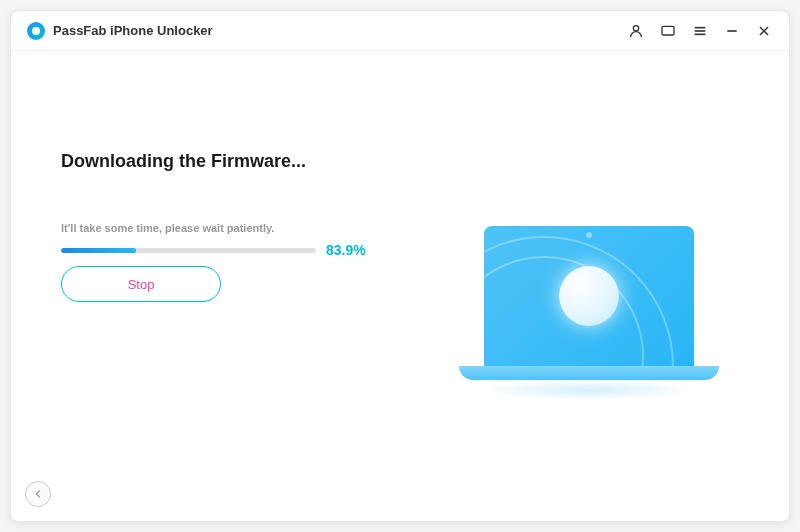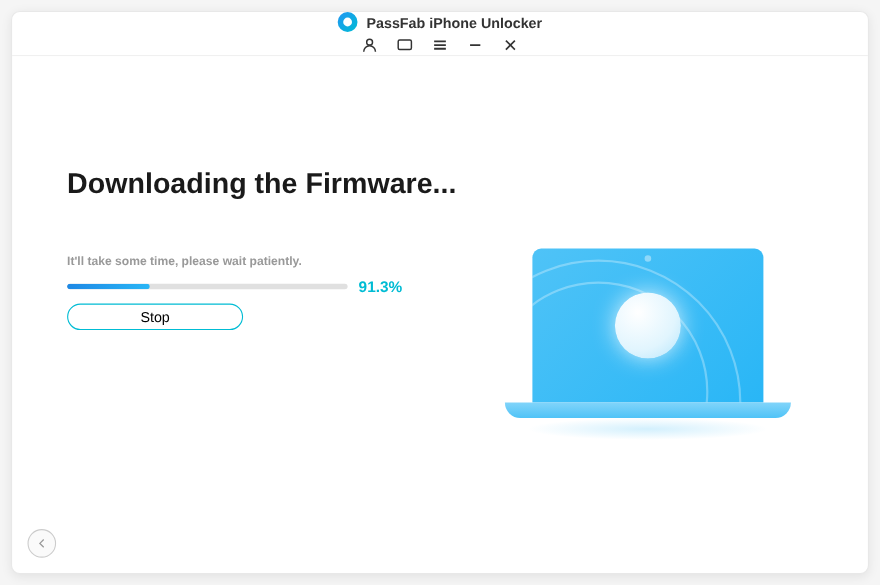--- a/index.html
+++ b/index.html
@@ -30,21 +30,20 @@
       border: 1px solid #e8e8e8;
     }
 
     .titlebar {
       height: 40px;
       display: flex;
       align-items: center;
       justify-content: space-between;
       padding: 0 16px;
       border-bottom: 1px solid #f0f0f0;
-      flex-direction: column;
     }
 
     .titlebar-left {
       display: flex;
       align-items: center;
       gap: 8px;
     }
 
     .logo {
       width: 18px;
@@ -93,21 +92,21 @@
       padding: 40px 50px 20px 50px;
       position: relative;
     }
 
     .left-panel {
       flex: 1;
       padding-top: 60px;
     }
 
     .heading {
-      font-size: 26px;
+      font-size: 18px;
       font-weight: 700;
       color: #1a1a1a;
       margin-bottom: 50px;
     }
 
     .hint-text {
       font-size: 11px;
       color: #999;
       margin-bottom: 8px;
       font-weight: bold;
@@ -146,24 +145,24 @@
       display: flex;
       justify-content: space-between;
       width: 255px;
       font-size: 11px;
       color: #666;
       margin-bottom: 28px;
     }
 
     .stop-btn {
       width: 160px;
-      height: 24px;
+      height: 36px;
       border: 1.5px solid #00BCD4;
       background: transparent;
-      color: #000000;
+      color: #ec4899;
       border-radius: 18px;
       font-size: 13px;
       cursor: pointer;
       display: flex;
       align-items: center;
       justify-content: center;
     }
 
     .right-panel {
       width: 300px;
@@ -315,21 +314,21 @@
   </div>
 
   <div class="content">
     <div class="left-panel">
       <h1 class="heading">Downloading the Firmware...</h1>
       <div class="hint-text">It'll take some time, please wait patiently.</div>
       <div class="progress-row">
         <div class="progress-track">
           <div class="progress-fill"></div>
         </div>
-        <div class="progress-percent">91.3%</div>
+        <div class="progress-percent">83.9%</div>
       </div>
       <button class="stop-btn">
         <span>Stop</span>
       </button>
     </div>
 
     <div class="right-panel">
       <div class="laptop-illustration">
         <div class="laptop-screen">
           <div class="wave1"></div>

